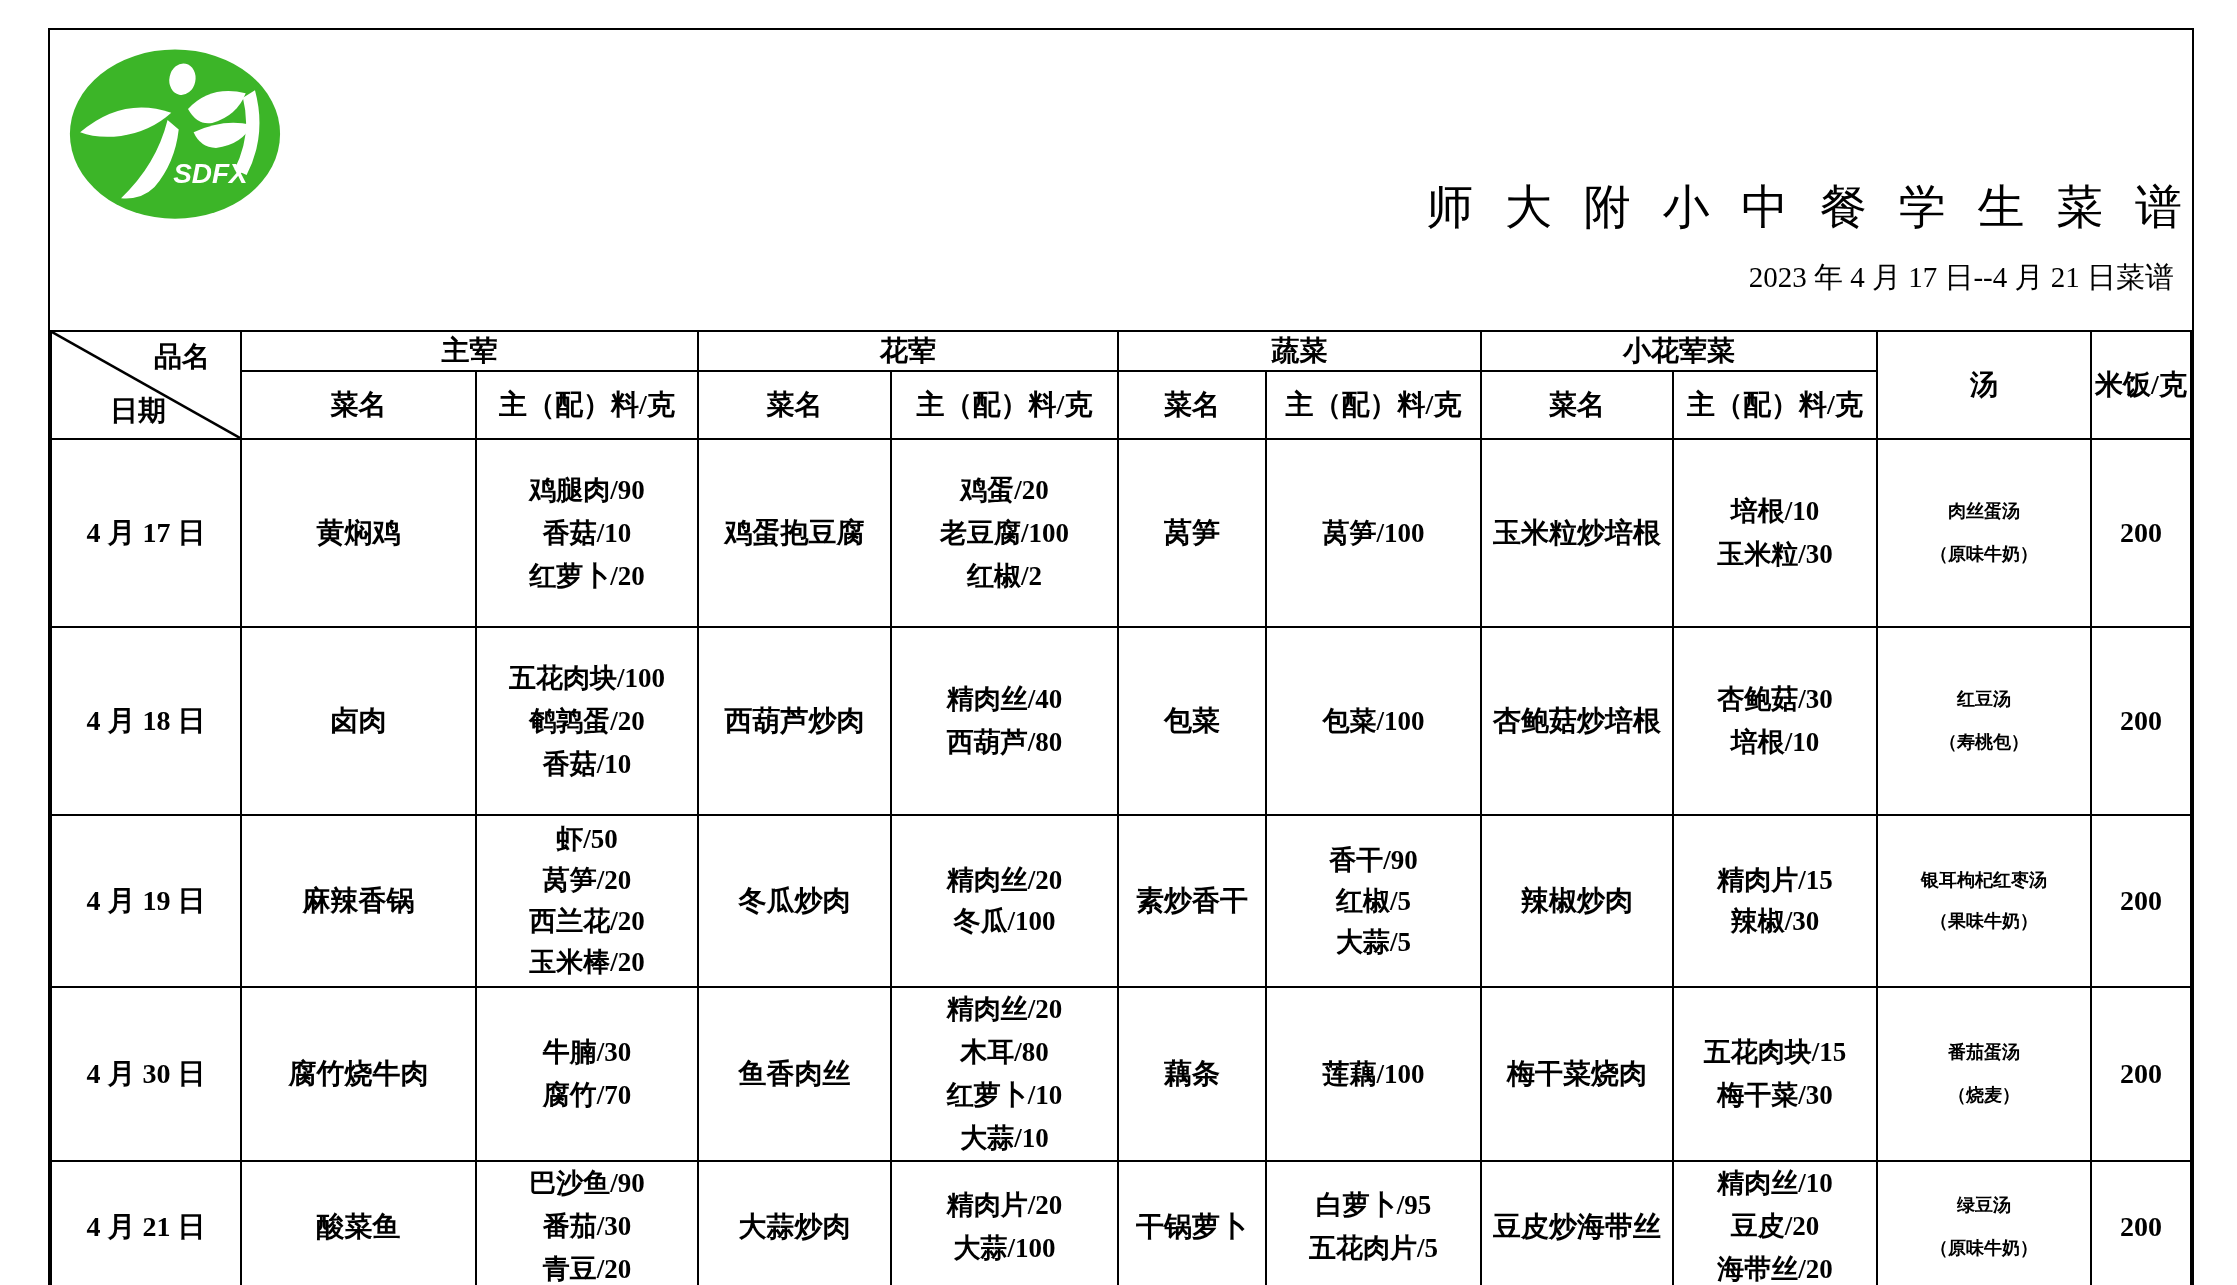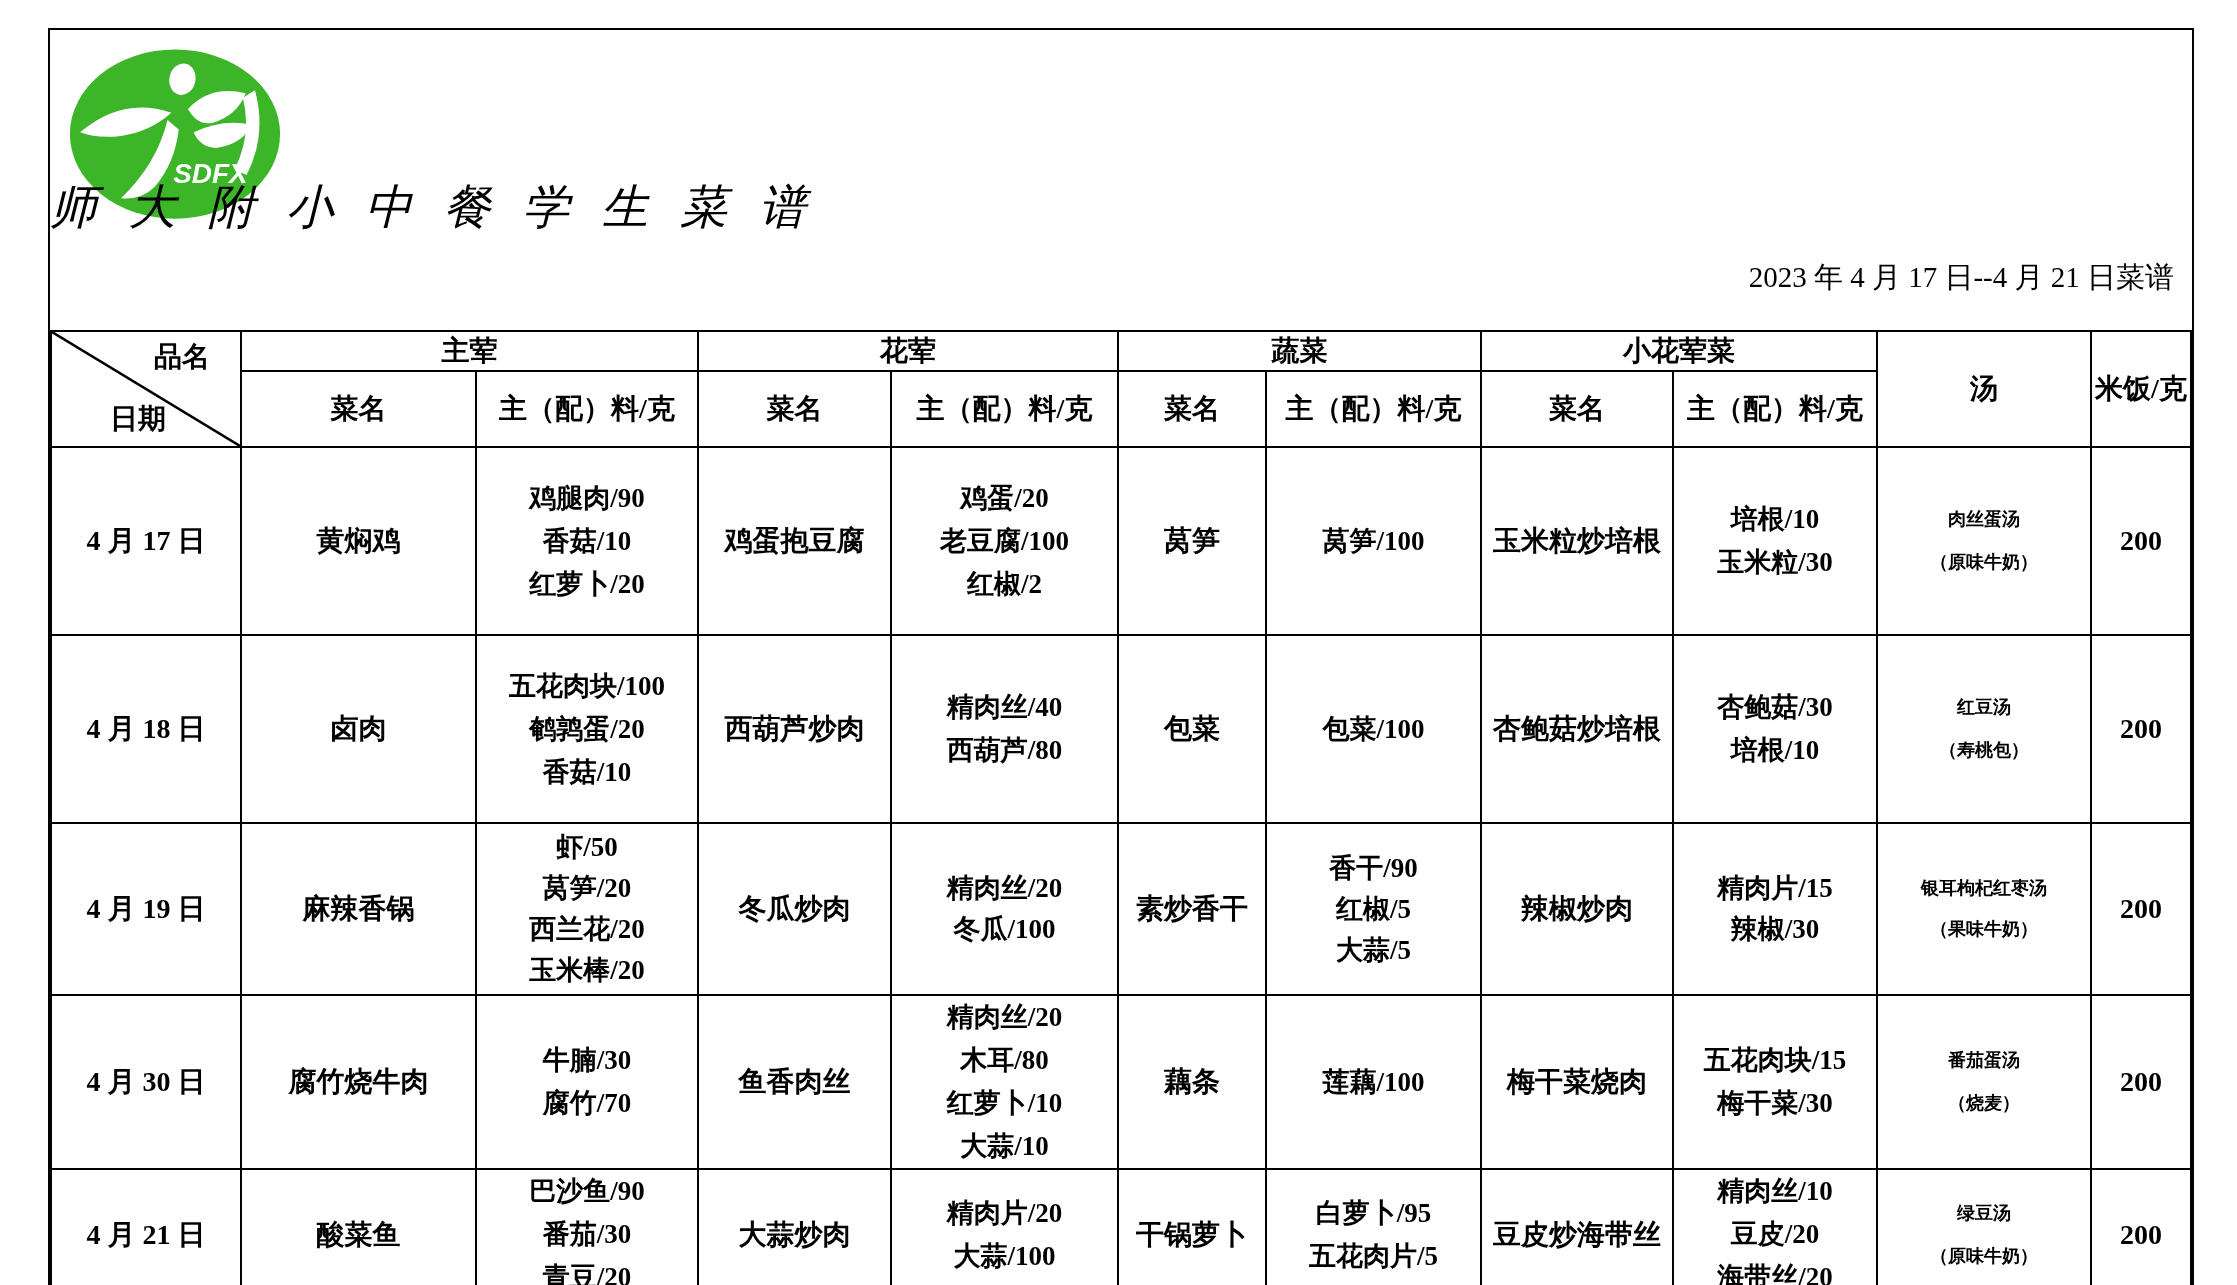--- a/index.html
+++ b/index.html
@@ -1,28 +1,28 @@
 <!DOCTYPE html>
 <html><head>
 <meta charset="utf-8">
 <style>
   html,body{margin:0;padding:0;background:#fff;}
   body{width:2237px;height:1285px;position:relative;overflow:hidden;
        font-family:"Liberation Serif","DejaVu Serif",serif;color:#000;}
   .sheet{position:absolute;left:48px;top:28px;width:2142px;border:2px solid #000;background:#fff;}
   .header-area{position:relative;height:300px;}
   .logo{position:absolute;left:12px;top:12px;width:226px;height:186px;}
-  .title{position:absolute;left:0;top:146px;width:100%;text-align:left;
-         font-size:47px;letter-spacing:10px;white-space:nowrap;font-style:italic;}
+  .title{position:absolute;left:0;top:146px;width:100%;text-align:right;
+         font-size:47px;letter-spacing:10px;white-space:nowrap;}
   .date-range{position:absolute;right:18px;top:228px;font-size:29px;white-space:nowrap;}
   table{border-collapse:collapse;table-layout:fixed;width:100%;}
   th,td{border:2px solid #000;text-align:center;vertical-align:middle;
         padding:0 2px;font-weight:bold;font-size:28px;overflow:hidden;}
   thead tr.h1{height:32px;}
-  thead tr.h2{height:76px;}
+  thead tr.h2{height:68px;}
   tbody tr.r0{height:188px;}
   tbody tr.r1{height:188px;}
   tbody tr.r2{height:172px;}
   tbody tr.r3{height:166px;}
   tbody tr.r4{height:126px;}
   .lines{white-space:pre-line;line-height:43px;font-size:27px;}
   tbody tr.r2 .lines{line-height:41px;}
   .soup-cell .lines{font-size:18px;}
   .corner{position:relative;padding:0;}
   .corner svg.diag{position:absolute;left:0;top:0;width:100%;height:100%;}

